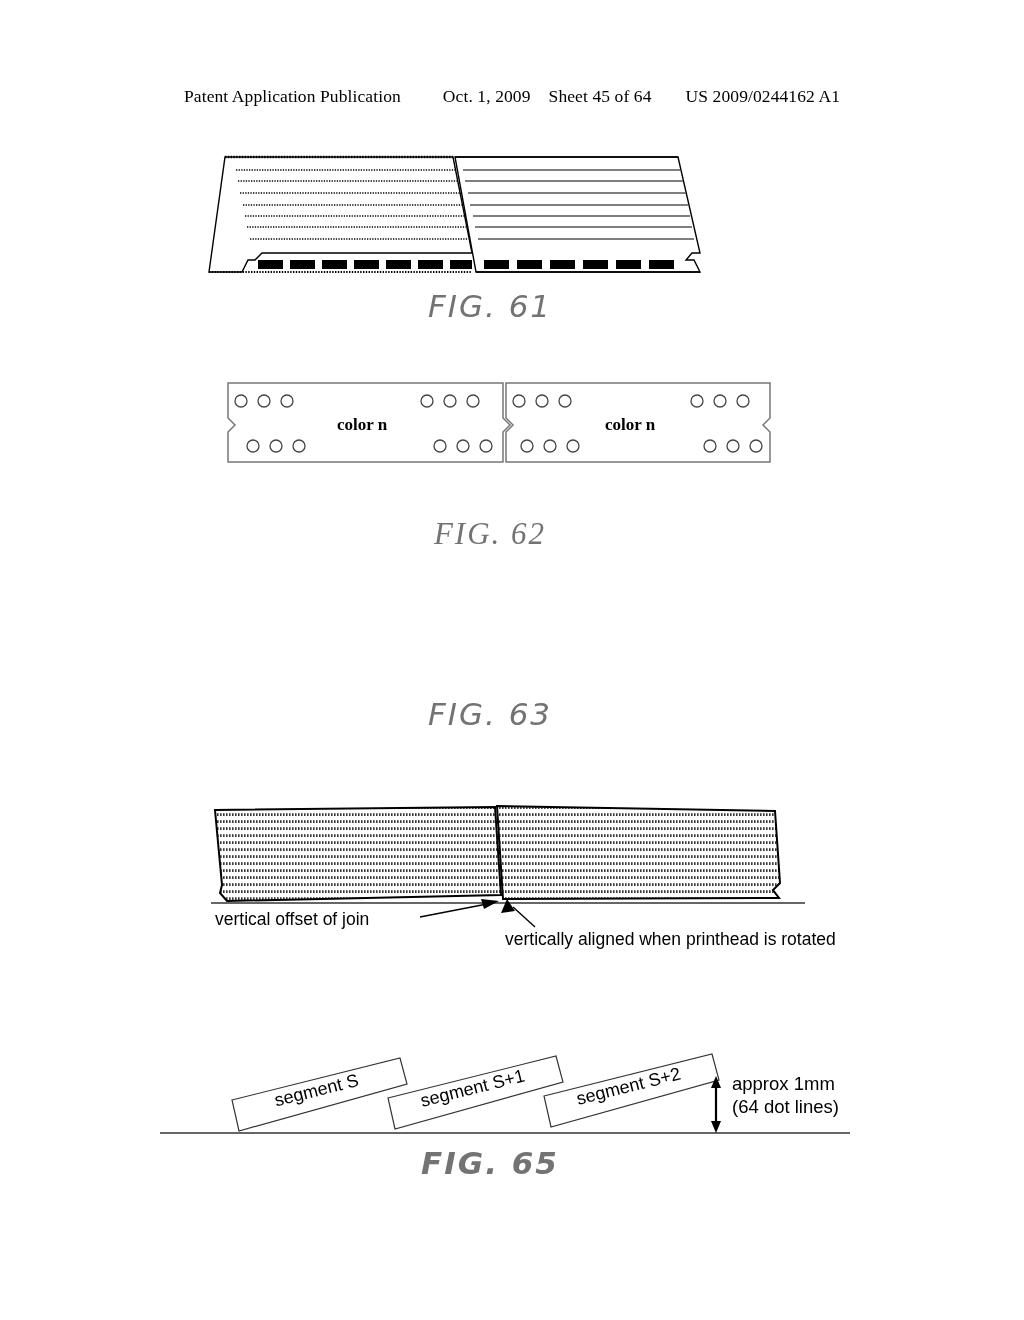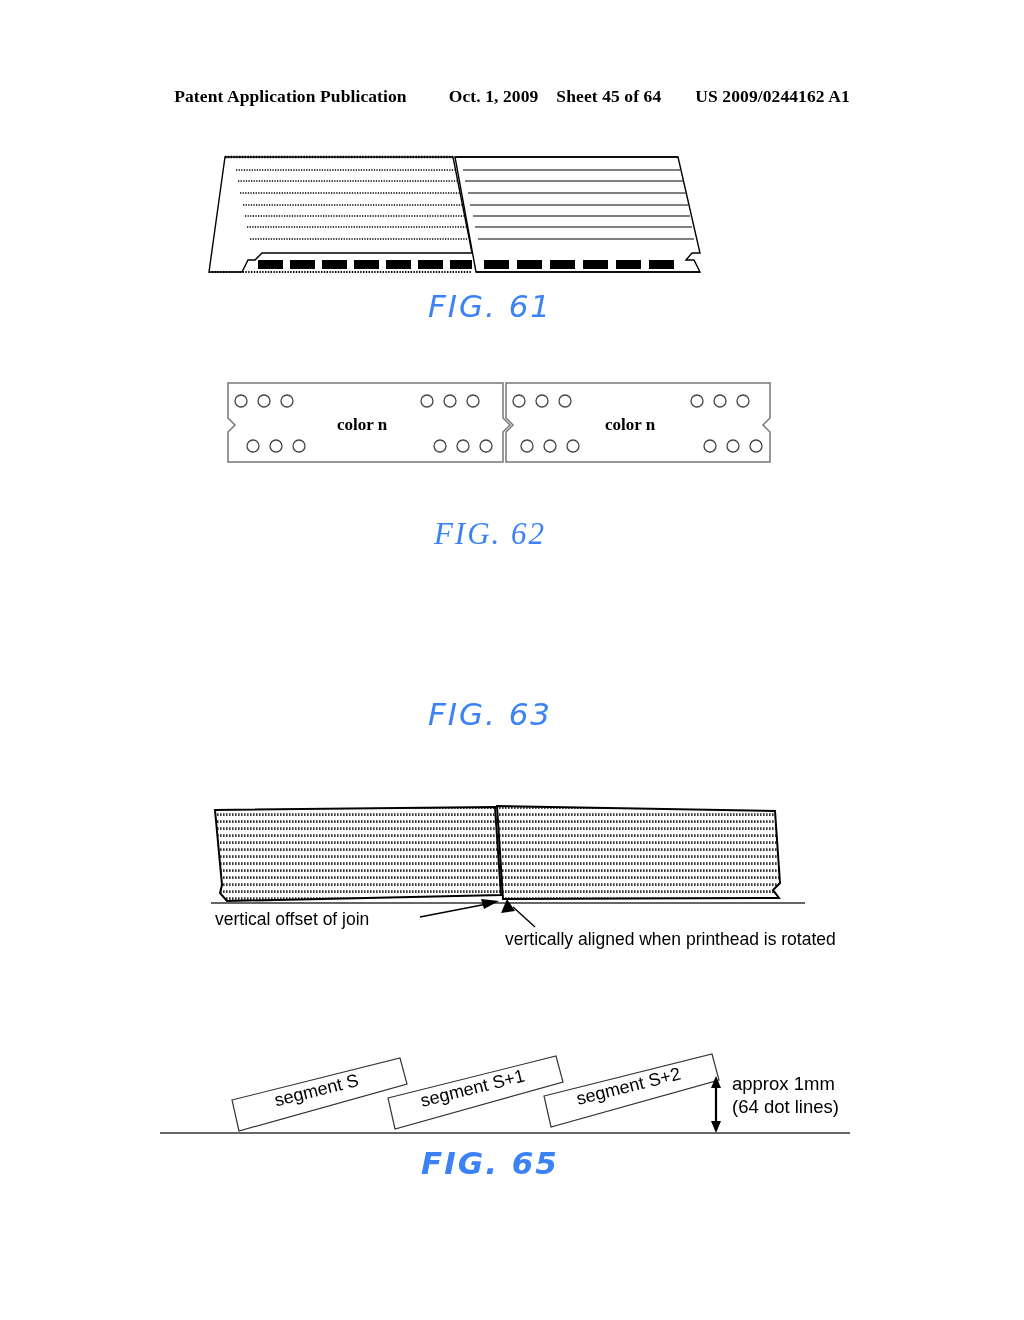--- a/index.html
+++ b/index.html
@@ -23,39 +23,39 @@
     background: #fff;
   }
   
   .header {
     position: absolute;
     left: 0;
     top: 86px;
     width: 1024px;
     text-align: center;
     font-family: "Liberation Serif", serif;
-    font-weight: bold;
+    font-weight: normal;
     font-size: 17.5px;
     color: #000;
     white-space: nowrap;
     letter-spacing: 0.1px;
   }
   .header .h-pub { }
   .header .h-gap1 { display:inline-block; width: 42px; }
   .header .h-gap2 { display:inline-block; width: 18px; }
   .header .h-gap3 { display:inline-block; width: 34px; }
 
   
   .fig-caption {
     position: absolute;
     font-family: "DejaVu Sans", sans-serif;
     font-style: italic;
     font-size: 31px;
     letter-spacing: 2px;
-    color: #3b82f6;
+    color: #737373;
     white-space: nowrap;
     font-weight: 400;
     text-align: center;
   }
 
   
   .figure { position: absolute; }
   .figure svg { display: block; overflow: visible; }
 
   

